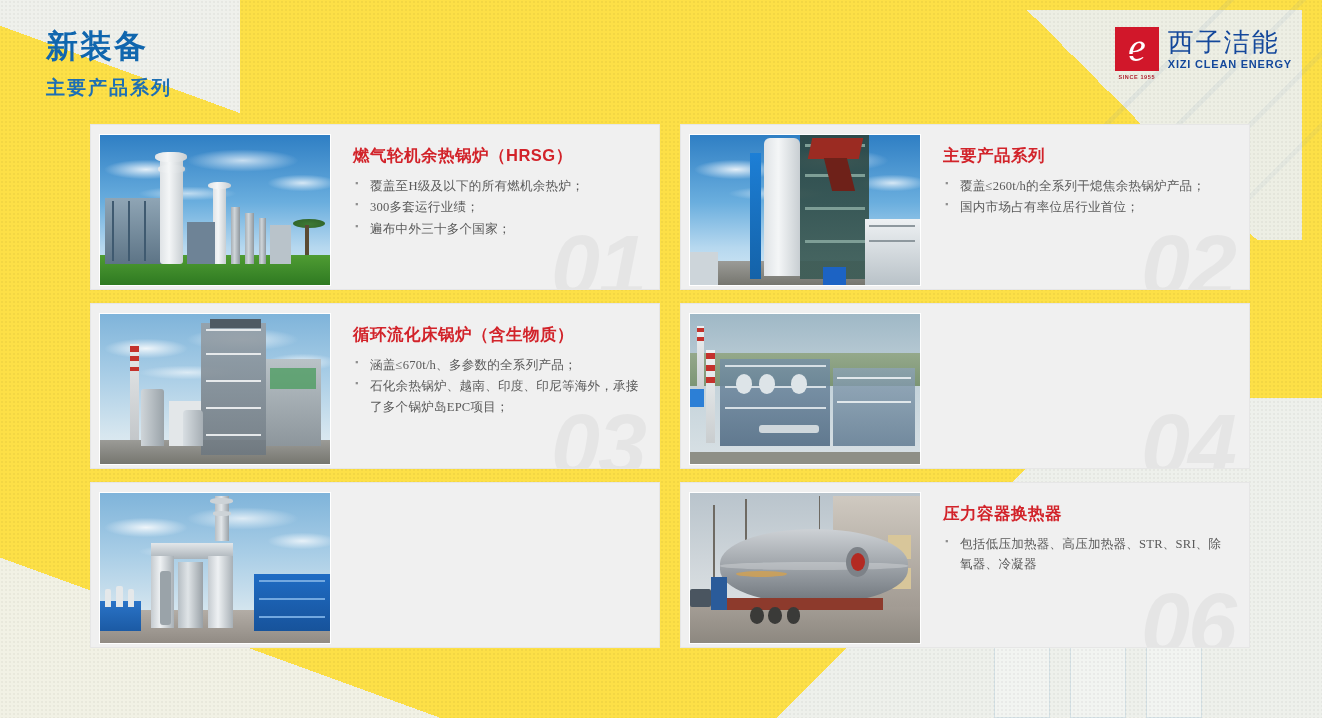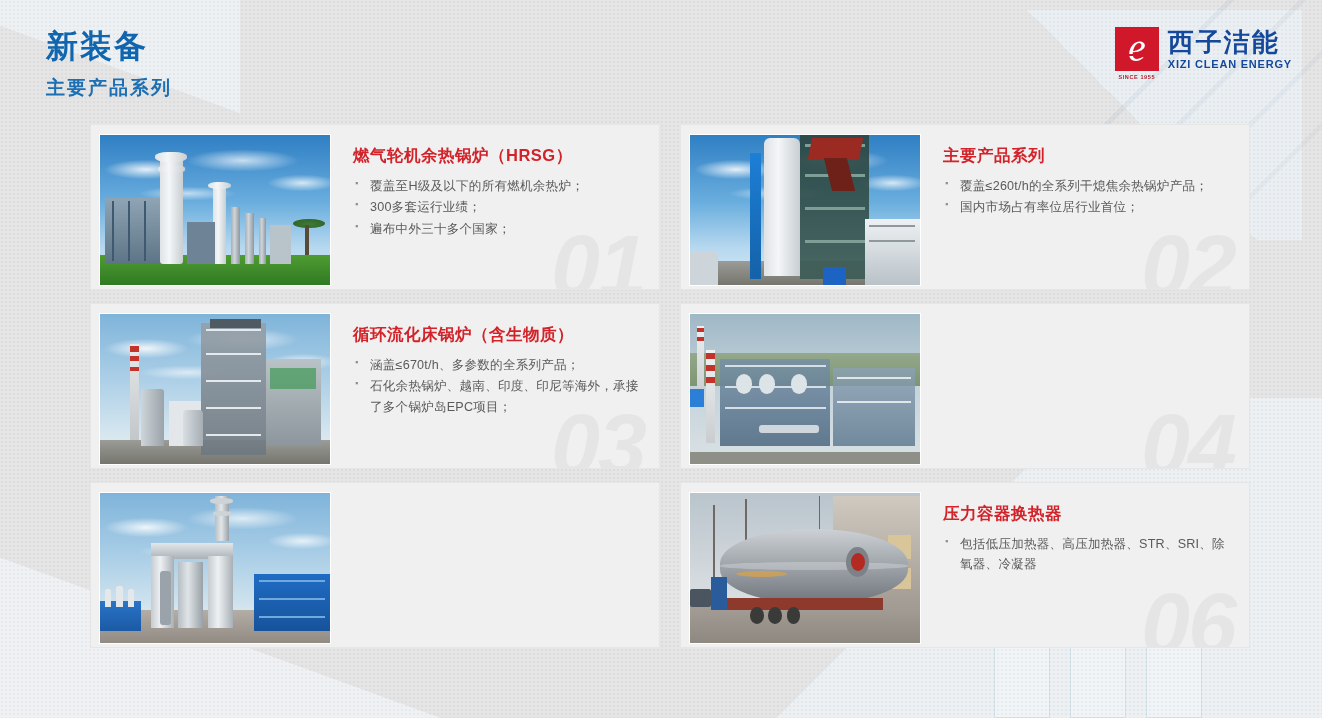--- a/index.html
+++ b/index.html
@@ -5,21 +5,21 @@
   * { box-sizing: border-box; margin: 0; padding: 0; }
   html, body {
     width: 1322px; height: 718px;
     font-family: "Liberation Sans", "DejaVu Sans", sans-serif;
     background: #ffffff;
     overflow: hidden;
   }
   #slide {
     position: relative;
     width: 1322px; height: 718px;
-    background: #e5e5e5;
+    background: #fde047;
     overflow: hidden;
   }
 
   
   .bg-layer { position:absolute; inset:0; pointer-events:none; }
   .bg-dots {
     position:absolute; inset:0;
     background-image: radial-gradient(rgba(0,0,0,0.045) 0.7px, transparent 0.8px);
     background-size: 4px 4px;
   }
@@ -77,21 +77,21 @@
   }
   .logo-e-bar {
     position:absolute; left:7px; right:7px; top:27px; height:2px; background:#d1172a;
   }
   .logo-since {
     font-size:5.5px; color:#b0202e; letter-spacing:0.6px; font-weight:700;
     margin-top:3px; white-space:nowrap;
   }
   .logo-text { margin-left:9px; padding-top:2px; }
   .logo-cn {
-    font-size:26px; font-weight:700; color:#14489b; letter-spacing:2px; line-height:1.05;
+    font-size:26px; font-weight:400; color:#14489b; letter-spacing:2px; line-height:1.05;
   }
   .logo-en {
     font-size:11px; font-weight:700; color:#14489b; letter-spacing:0.8px; margin-top:2px;
   }
 
   
   .grid {
     position:absolute; left:90px; top:124px;
     width: 1180px;
     display:grid;
@@ -118,21 +118,21 @@
     flex: 0 0 232px; align-self:center;
     border:1px solid #ffffff;
     position:relative; overflow:hidden;
     background:#cfd8df;
   }
   .card-body { flex:1 1 auto; padding:20px 16px 10px 22px; position:relative; z-index:2; }
   .card-title {
     color:#d2232a; font-size:16.5px; font-weight:700;
     letter-spacing:0.5px; margin-bottom:9px;
   }
-  .bullets { list-style:none; }
+  .bullets { list-style:none;font-family:Liberation Serif, serif; }
   .bullets li {
     position:relative; padding-left:17px;
     font-size:12.6px; line-height:1.62; color:#5a5a5a;
     margin-bottom:1px; letter-spacing:0.2px;
   }
   .bullets li::before {
     content:"▪"; position:absolute; left:2px; top:-1px;
     color:#8d8d8d; font-size:9px; line-height:1.9;
   }
 

